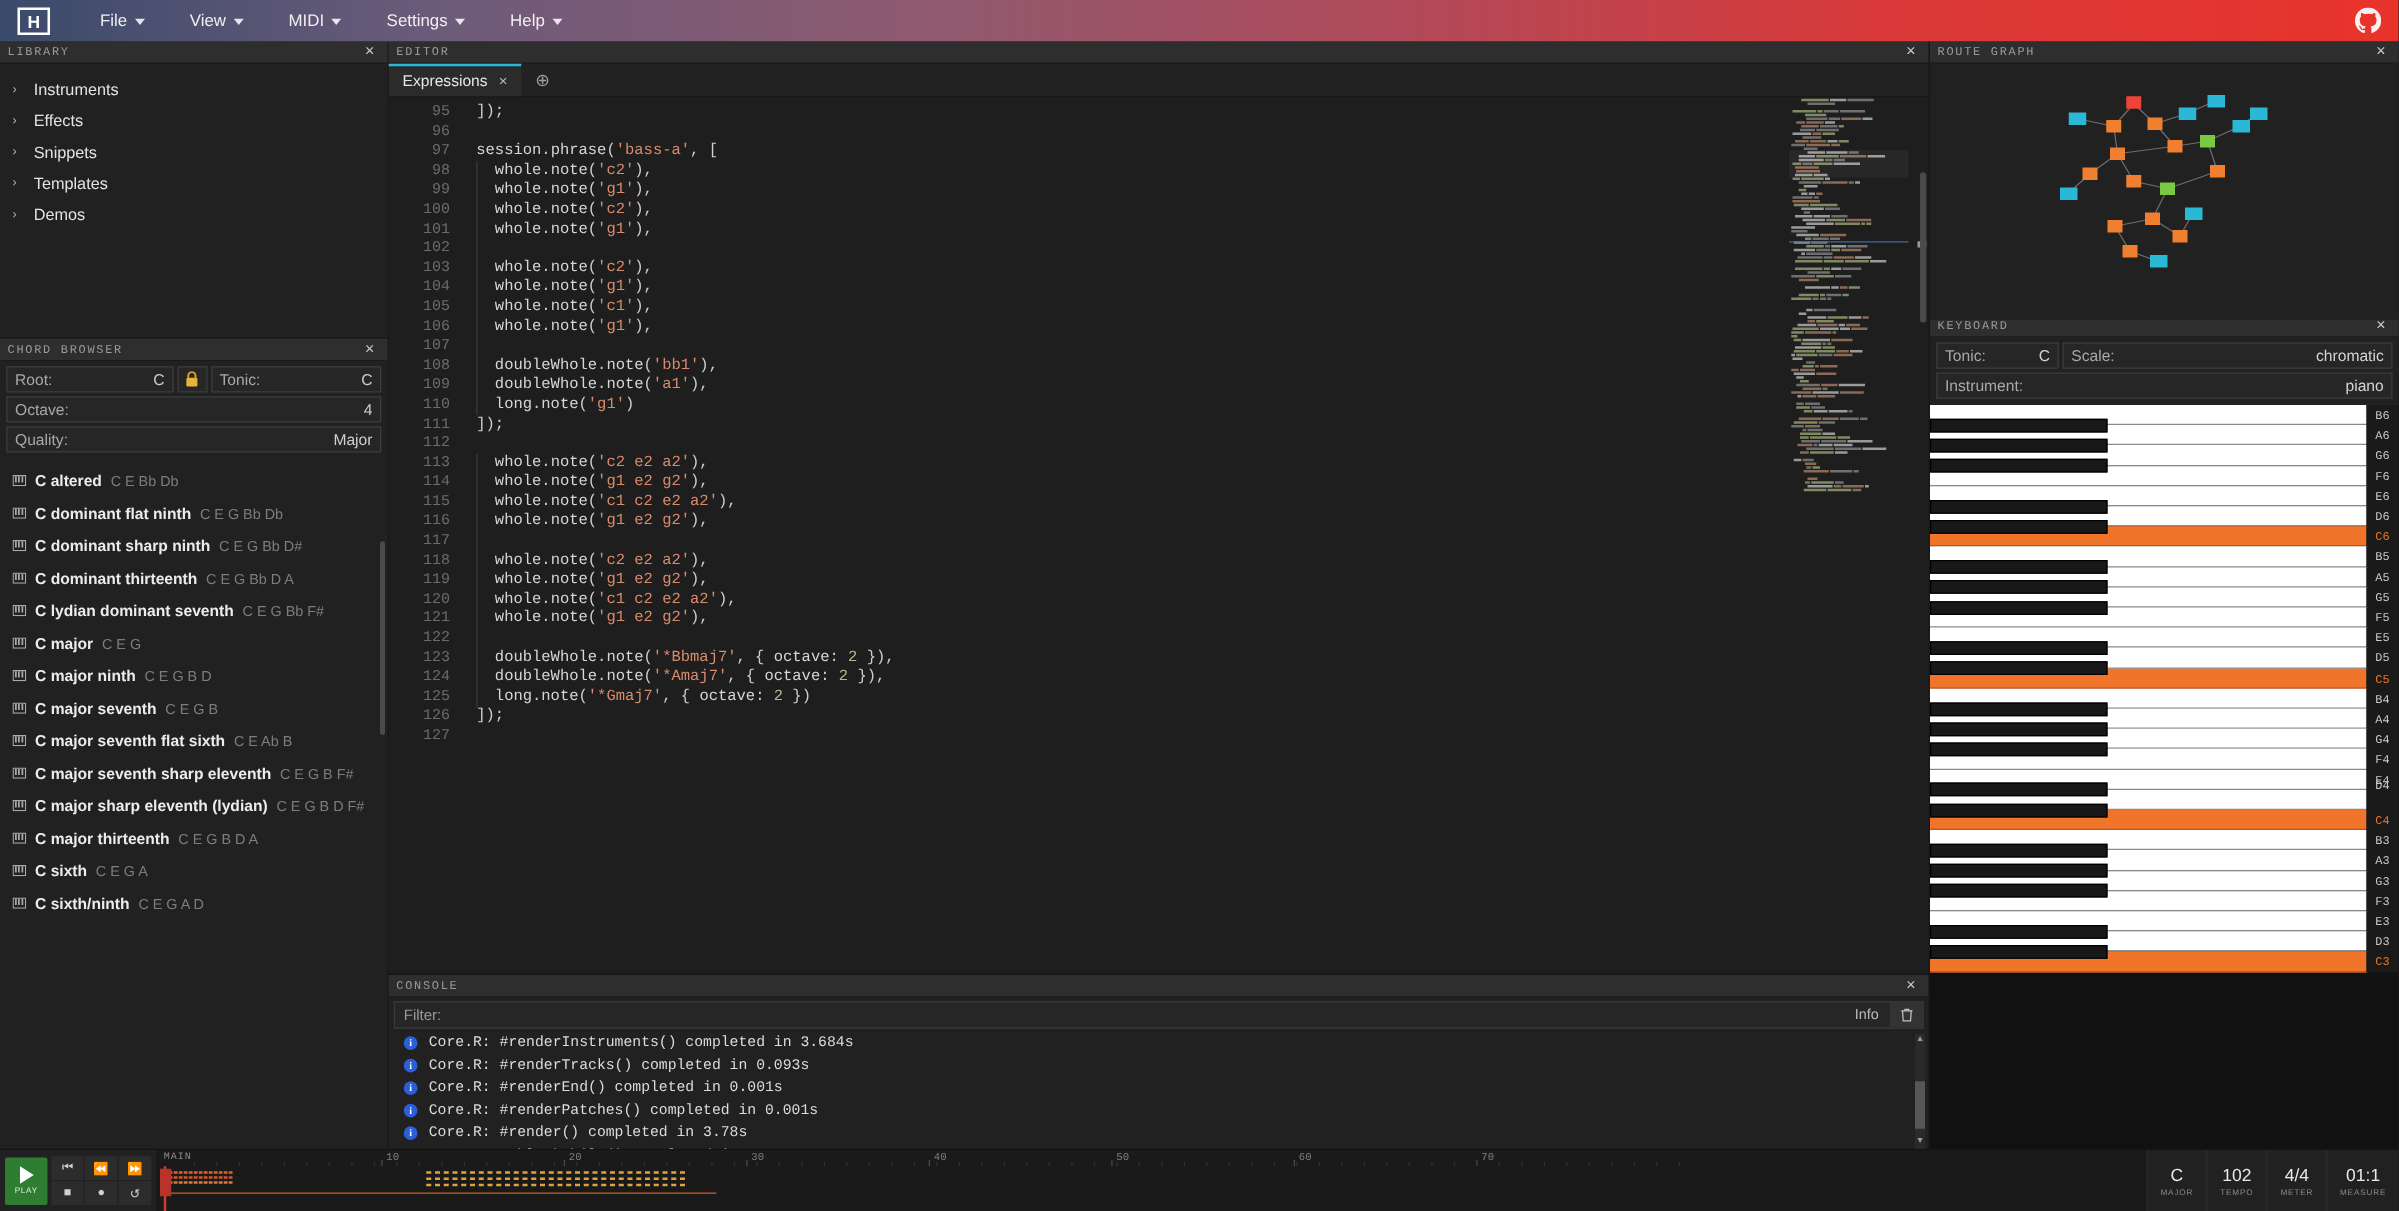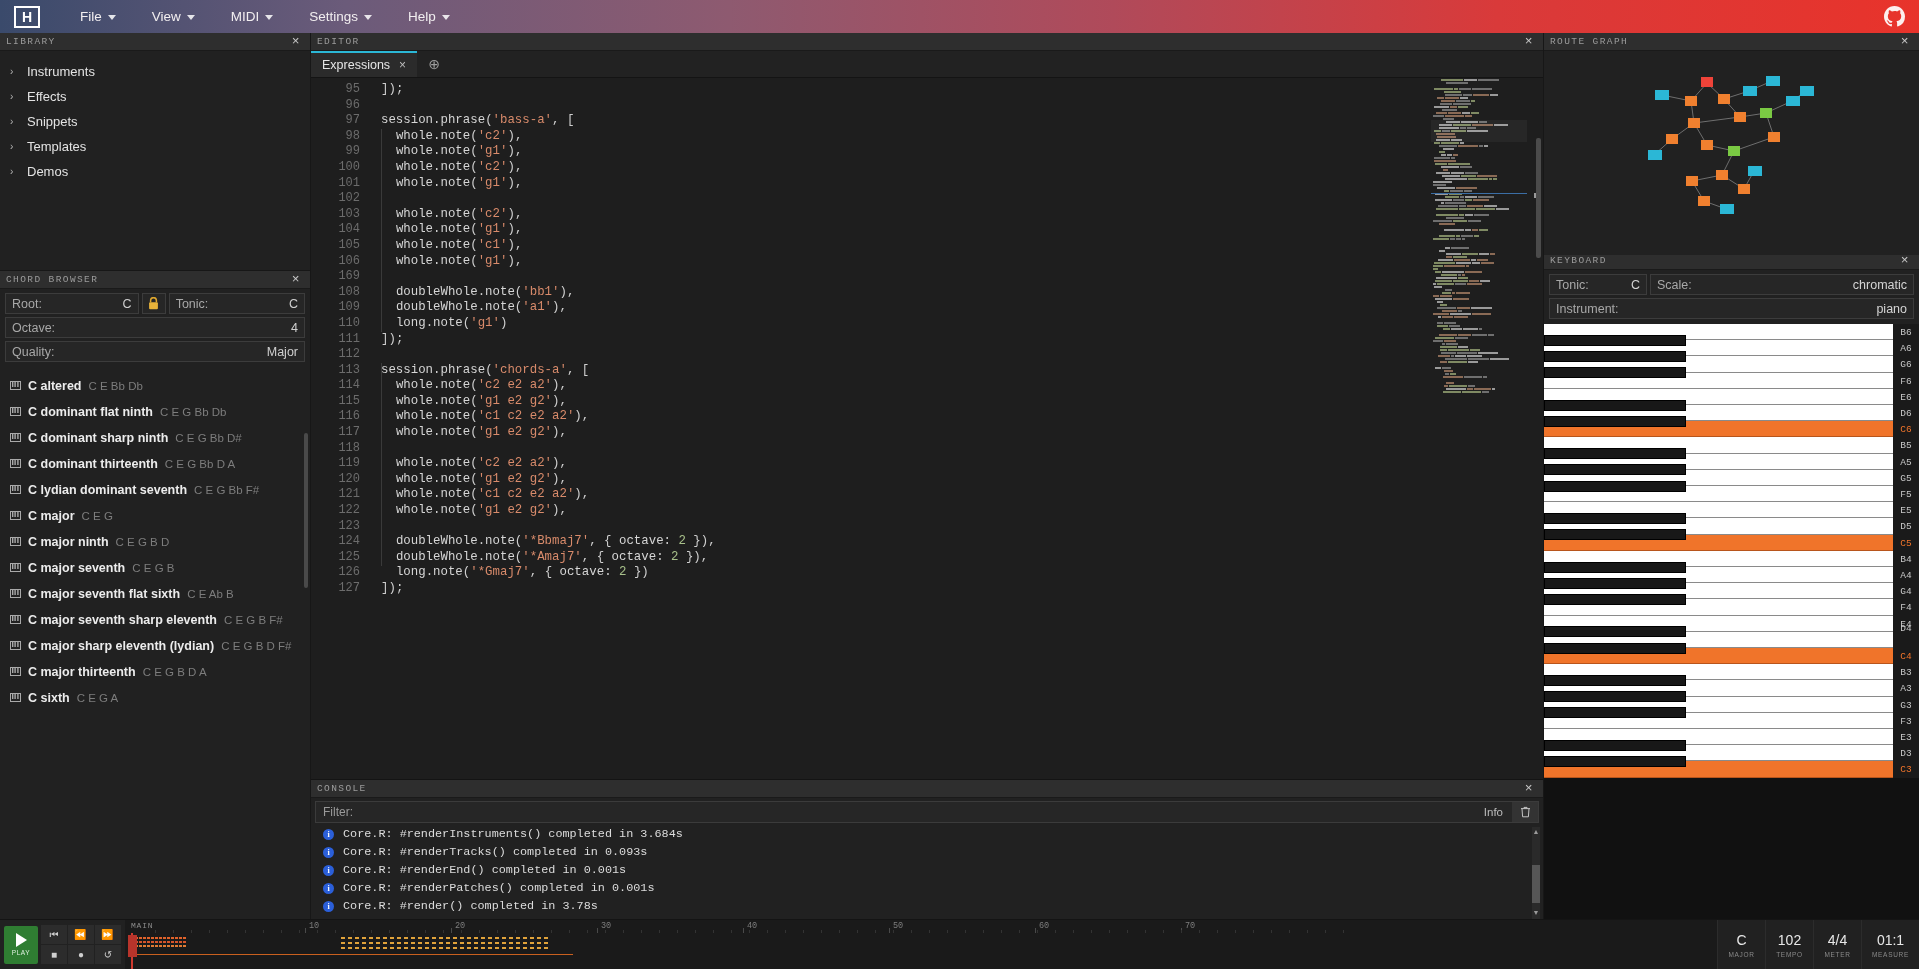--- a/index.html
+++ b/index.html
@@ -421,20 +421,30 @@
             <div class="chord-row">
               <span class="kb-ico"><svg width="11" height="9" viewBox="0 0 11 9">
                   <rect x="0.5" y="0.5" width="10" height="8" fill="none" stroke="#a9a9a9"></rect>
                   <rect x="2" y="1" width="1.4" height="5" fill="#a9a9a9"></rect>
                   <rect x="4.4" y="1" width="1.4" height="5" fill="#a9a9a9"></rect>
                   <rect x="7.2" y="1" width="1.4" height="5" fill="#a9a9a9"></rect>
                 </svg></span>
               <span class="chord-name">C sixth</span>
               <span class="chord-notes">C E G A</span>
             </div>
+            <div class="chord-row">
+              <span class="kb-ico"><svg width="11" height="9" viewBox="0 0 11 9">
+                  <rect x="0.5" y="0.5" width="10" height="8" fill="none" stroke="#a9a9a9"></rect>
+                  <rect x="2" y="1" width="1.4" height="5" fill="#a9a9a9"></rect>
+                  <rect x="4.4" y="1" width="1.4" height="5" fill="#a9a9a9"></rect>
+                  <rect x="7.2" y="1" width="1.4" height="5" fill="#a9a9a9"></rect>
+                </svg></span>
+              <span class="chord-name">C sixth/ninth</span>
+              <span class="chord-notes">C E G A D</span>
+            </div>
           </div>
       </div>
     </div>
 
     <div class="center-col">
 
       <div class="panel editor-panel">
         <div class="panel-header">
           <span class="ph-title">EDITOR</span>
           <span class="panel-close">×</span>
@@ -453,21 +463,21 @@
               <div>97</div>
               <div>98</div>
               <div>99</div>
               <div>100</div>
               <div>101</div>
               <div>102</div>
               <div>103</div>
               <div>104</div>
               <div>105</div>
               <div>106</div>
-              <div>169</div>
+              <div>107</div>
               <div>108</div>
               <div>109</div>
               <div>110</div>
               <div>111</div>
               <div>112</div>
               <div>113</div>
               <div>114</div>
               <div>115</div>
               <div>116</div>
               <div>117</div>
@@ -494,21 +504,20 @@
               <div class="code-line">&nbsp;&nbsp;<span class="tok-fn">whole</span><span class="tok-punc">.</span><span class="tok-fn">note</span><span class="tok-punc">(</span><span class="tok-str">'c2'</span><span class="tok-punc">)</span><span class="tok-punc">,</span></div>
               <div class="code-line">&nbsp;&nbsp;<span class="tok-fn">whole</span><span class="tok-punc">.</span><span class="tok-fn">note</span><span class="tok-punc">(</span><span class="tok-str">'g1'</span><span class="tok-punc">)</span><span class="tok-punc">,</span></div>
               <div class="code-line">&nbsp;&nbsp;<span class="tok-fn">whole</span><span class="tok-punc">.</span><span class="tok-fn">note</span><span class="tok-punc">(</span><span class="tok-str">'c1'</span><span class="tok-punc">)</span><span class="tok-punc">,</span></div>
               <div class="code-line">&nbsp;&nbsp;<span class="tok-fn">whole</span><span class="tok-punc">.</span><span class="tok-fn">note</span><span class="tok-punc">(</span><span class="tok-str">'g1'</span><span class="tok-punc">)</span><span class="tok-punc">,</span></div>
               <div class="code-line">&nbsp;</div>
               <div class="code-line">&nbsp;&nbsp;<span class="tok-fn">doubleWhole</span><span class="tok-punc">.</span><span class="tok-fn">note</span><span class="tok-punc">(</span><span class="tok-str">'bb1'</span><span class="tok-punc">)</span><span class="tok-punc">,</span></div>
               <div class="code-line">&nbsp;&nbsp;<span class="tok-fn">doubleWhole</span><span class="tok-punc">.</span><span class="tok-fn">note</span><span class="tok-punc">(</span><span class="tok-str">'a1'</span><span class="tok-punc">)</span><span class="tok-punc">,</span></div>
               <div class="code-line">&nbsp;&nbsp;<span class="tok-fn">long</span><span class="tok-punc">.</span><span class="tok-fn">note</span><span class="tok-punc">(</span><span class="tok-str">'g1'</span><span class="tok-punc">)</span></div>
               <div class="code-line"><span class="tok-punc">]</span><span class="tok-punc">)</span><span class="tok-punc">;</span></div>
               <div class="code-line">&nbsp;</div>
-              <div class="code-line"><span class="tok-fn">session</span><span class="tok-punc">.</span><span class="tok-fn">phrase</span><span class="tok-punc">(</span><span class="tok-str">'chords-a'</span><span class="tok-punc">,</span>&nbsp;<span class="tok-punc">[</span></div>
               <div class="code-line">&nbsp;&nbsp;<span class="tok-fn">whole</span><span class="tok-punc">.</span><span class="tok-fn">note</span><span class="tok-punc">(</span><span class="tok-str">'c2 e2 a2'</span><span class="tok-punc">)</span><span class="tok-punc">,</span></div>
               <div class="code-line">&nbsp;&nbsp;<span class="tok-fn">whole</span><span class="tok-punc">.</span><span class="tok-fn">note</span><span class="tok-punc">(</span><span class="tok-str">'g1 e2 g2'</span><span class="tok-punc">)</span><span class="tok-punc">,</span></div>
               <div class="code-line">&nbsp;&nbsp;<span class="tok-fn">whole</span><span class="tok-punc">.</span><span class="tok-fn">note</span><span class="tok-punc">(</span><span class="tok-str">'c1 c2 e2 a2'</span><span class="tok-punc">)</span><span class="tok-punc">,</span></div>
               <div class="code-line">&nbsp;&nbsp;<span class="tok-fn">whole</span><span class="tok-punc">.</span><span class="tok-fn">note</span><span class="tok-punc">(</span><span class="tok-str">'g1 e2 g2'</span><span class="tok-punc">)</span><span class="tok-punc">,</span></div>
               <div class="code-line">&nbsp;</div>
               <div class="code-line">&nbsp;&nbsp;<span class="tok-fn">whole</span><span class="tok-punc">.</span><span class="tok-fn">note</span><span class="tok-punc">(</span><span class="tok-str">'c2 e2 a2'</span><span class="tok-punc">)</span><span class="tok-punc">,</span></div>
               <div class="code-line">&nbsp;&nbsp;<span class="tok-fn">whole</span><span class="tok-punc">.</span><span class="tok-fn">note</span><span class="tok-punc">(</span><span class="tok-str">'g1 e2 g2'</span><span class="tok-punc">)</span><span class="tok-punc">,</span></div>
               <div class="code-line">&nbsp;&nbsp;<span class="tok-fn">whole</span><span class="tok-punc">.</span><span class="tok-fn">note</span><span class="tok-punc">(</span><span class="tok-str">'c1 c2 e2 a2'</span><span class="tok-punc">)</span><span class="tok-punc">,</span></div>
               <div class="code-line">&nbsp;&nbsp;<span class="tok-fn">whole</span><span class="tok-punc">.</span><span class="tok-fn">note</span><span class="tok-punc">(</span><span class="tok-str">'g1 e2 g2'</span><span class="tok-punc">)</span><span class="tok-punc">,</span></div>
               <div class="code-line">&nbsp;</div>

